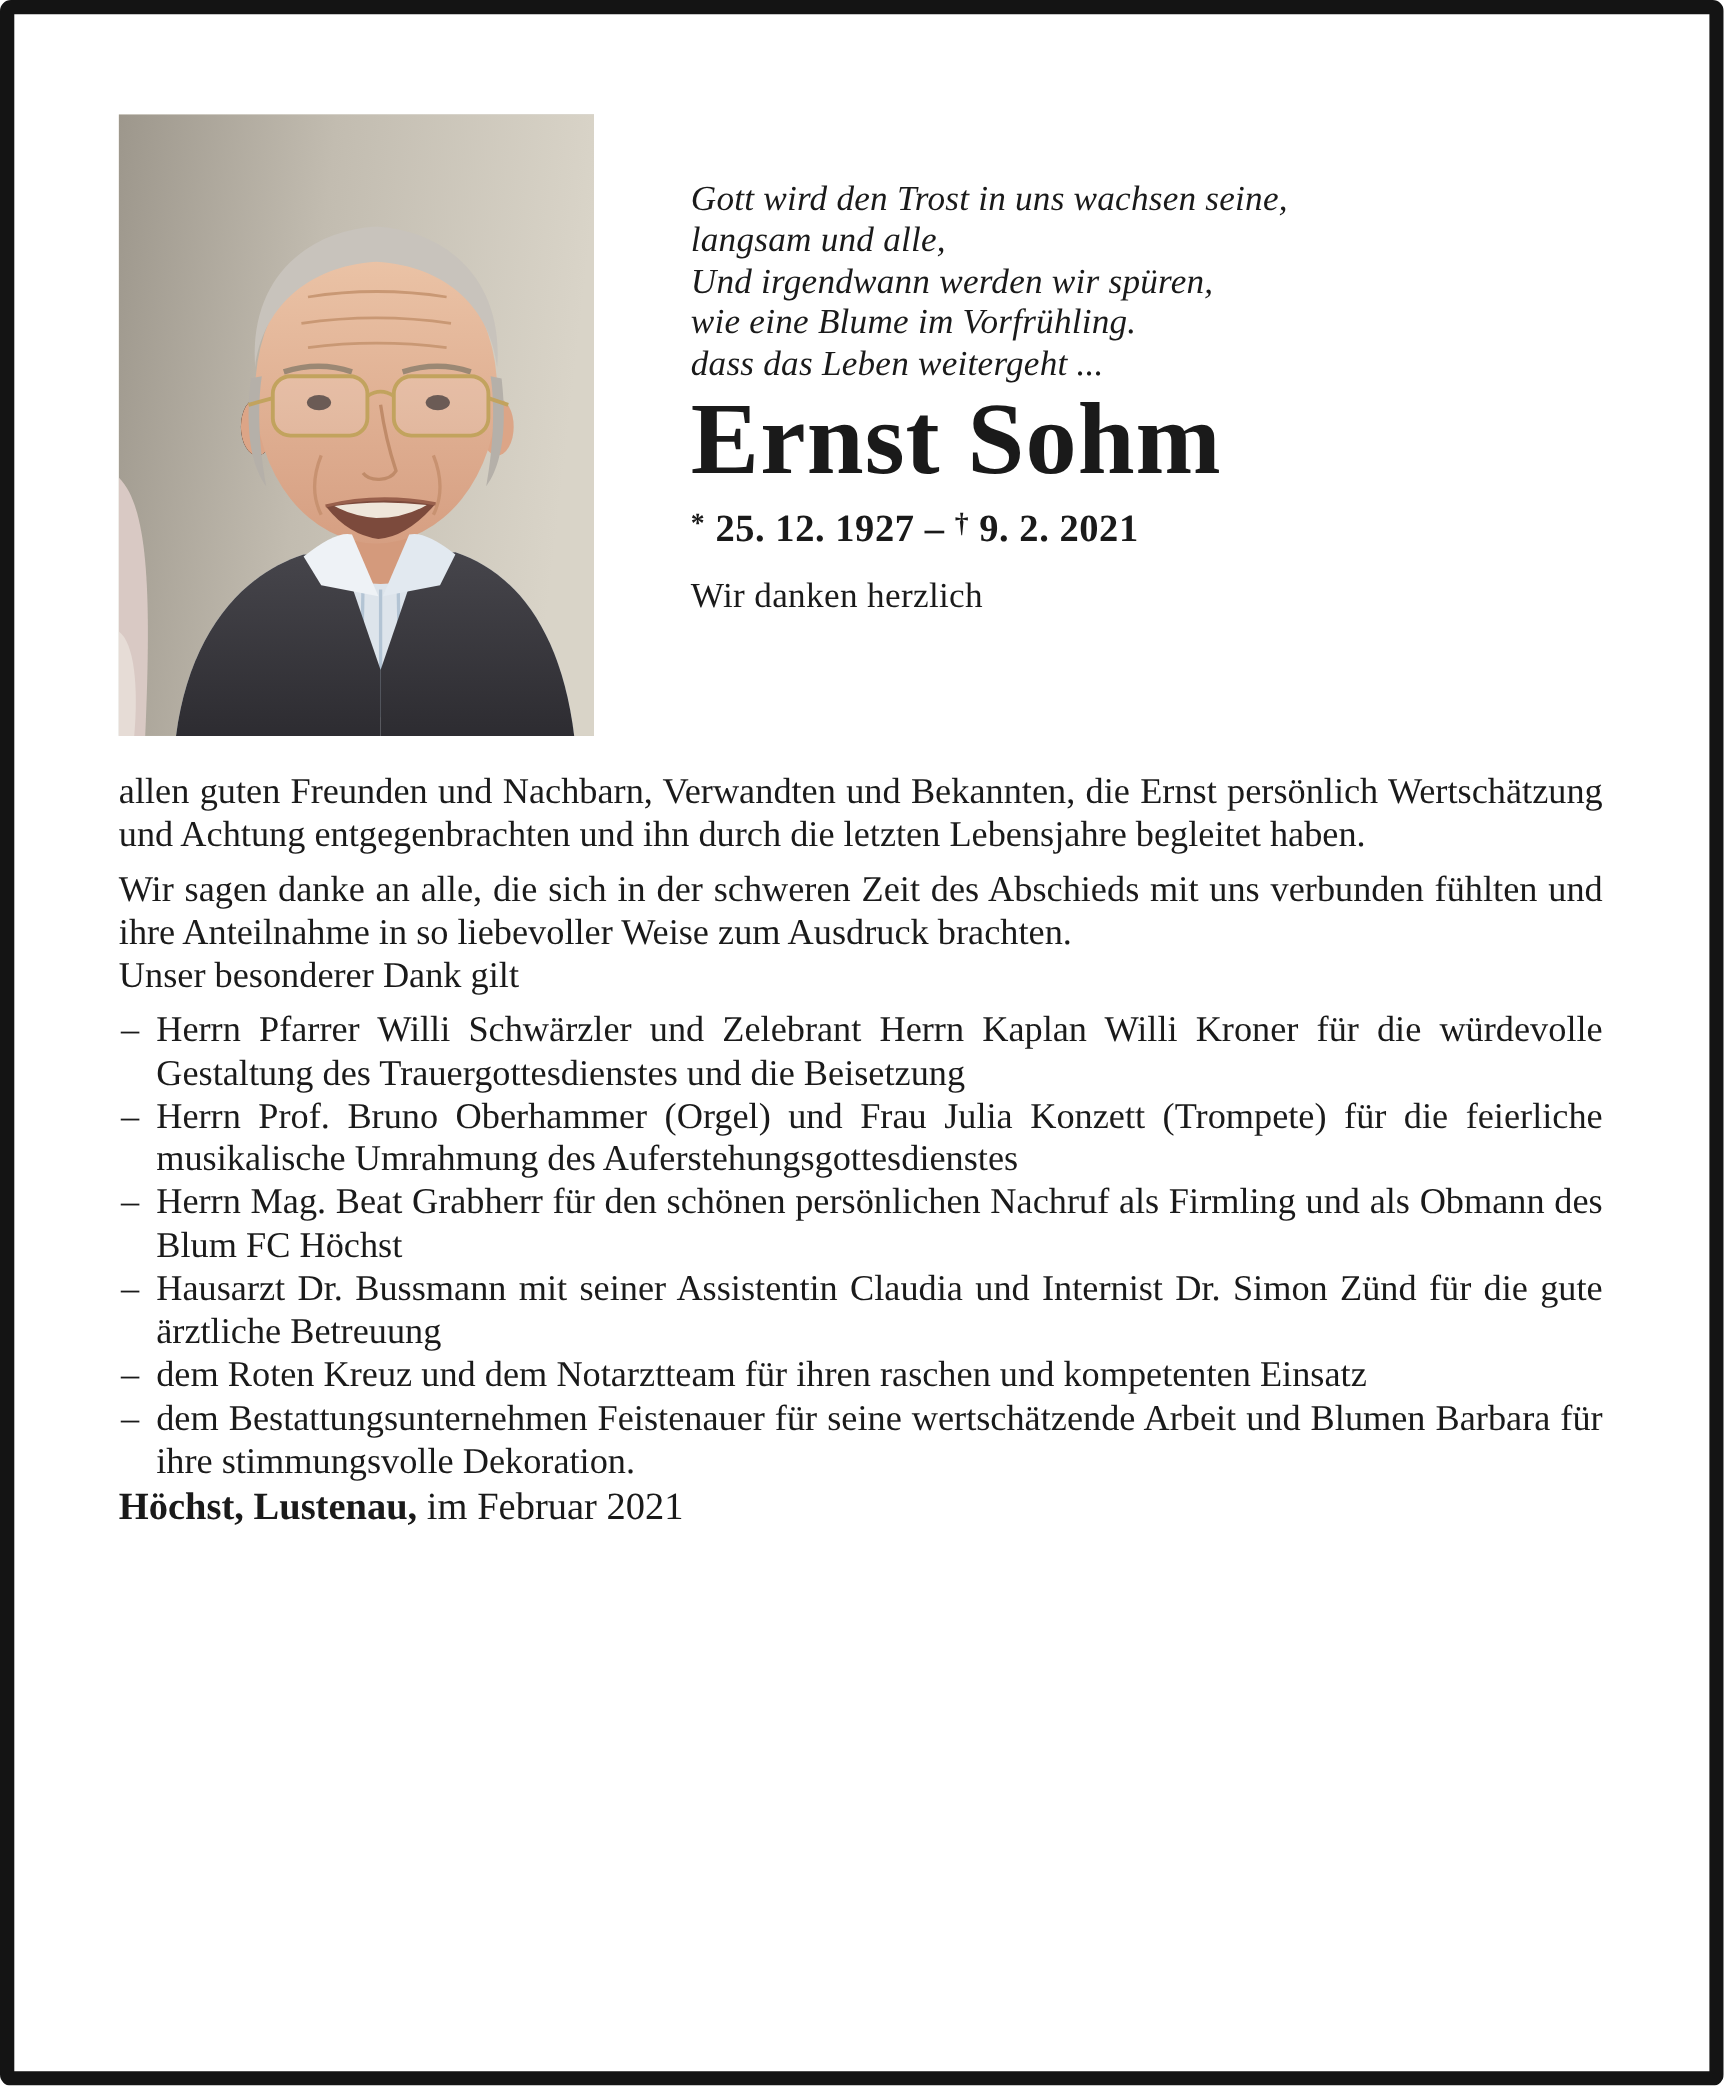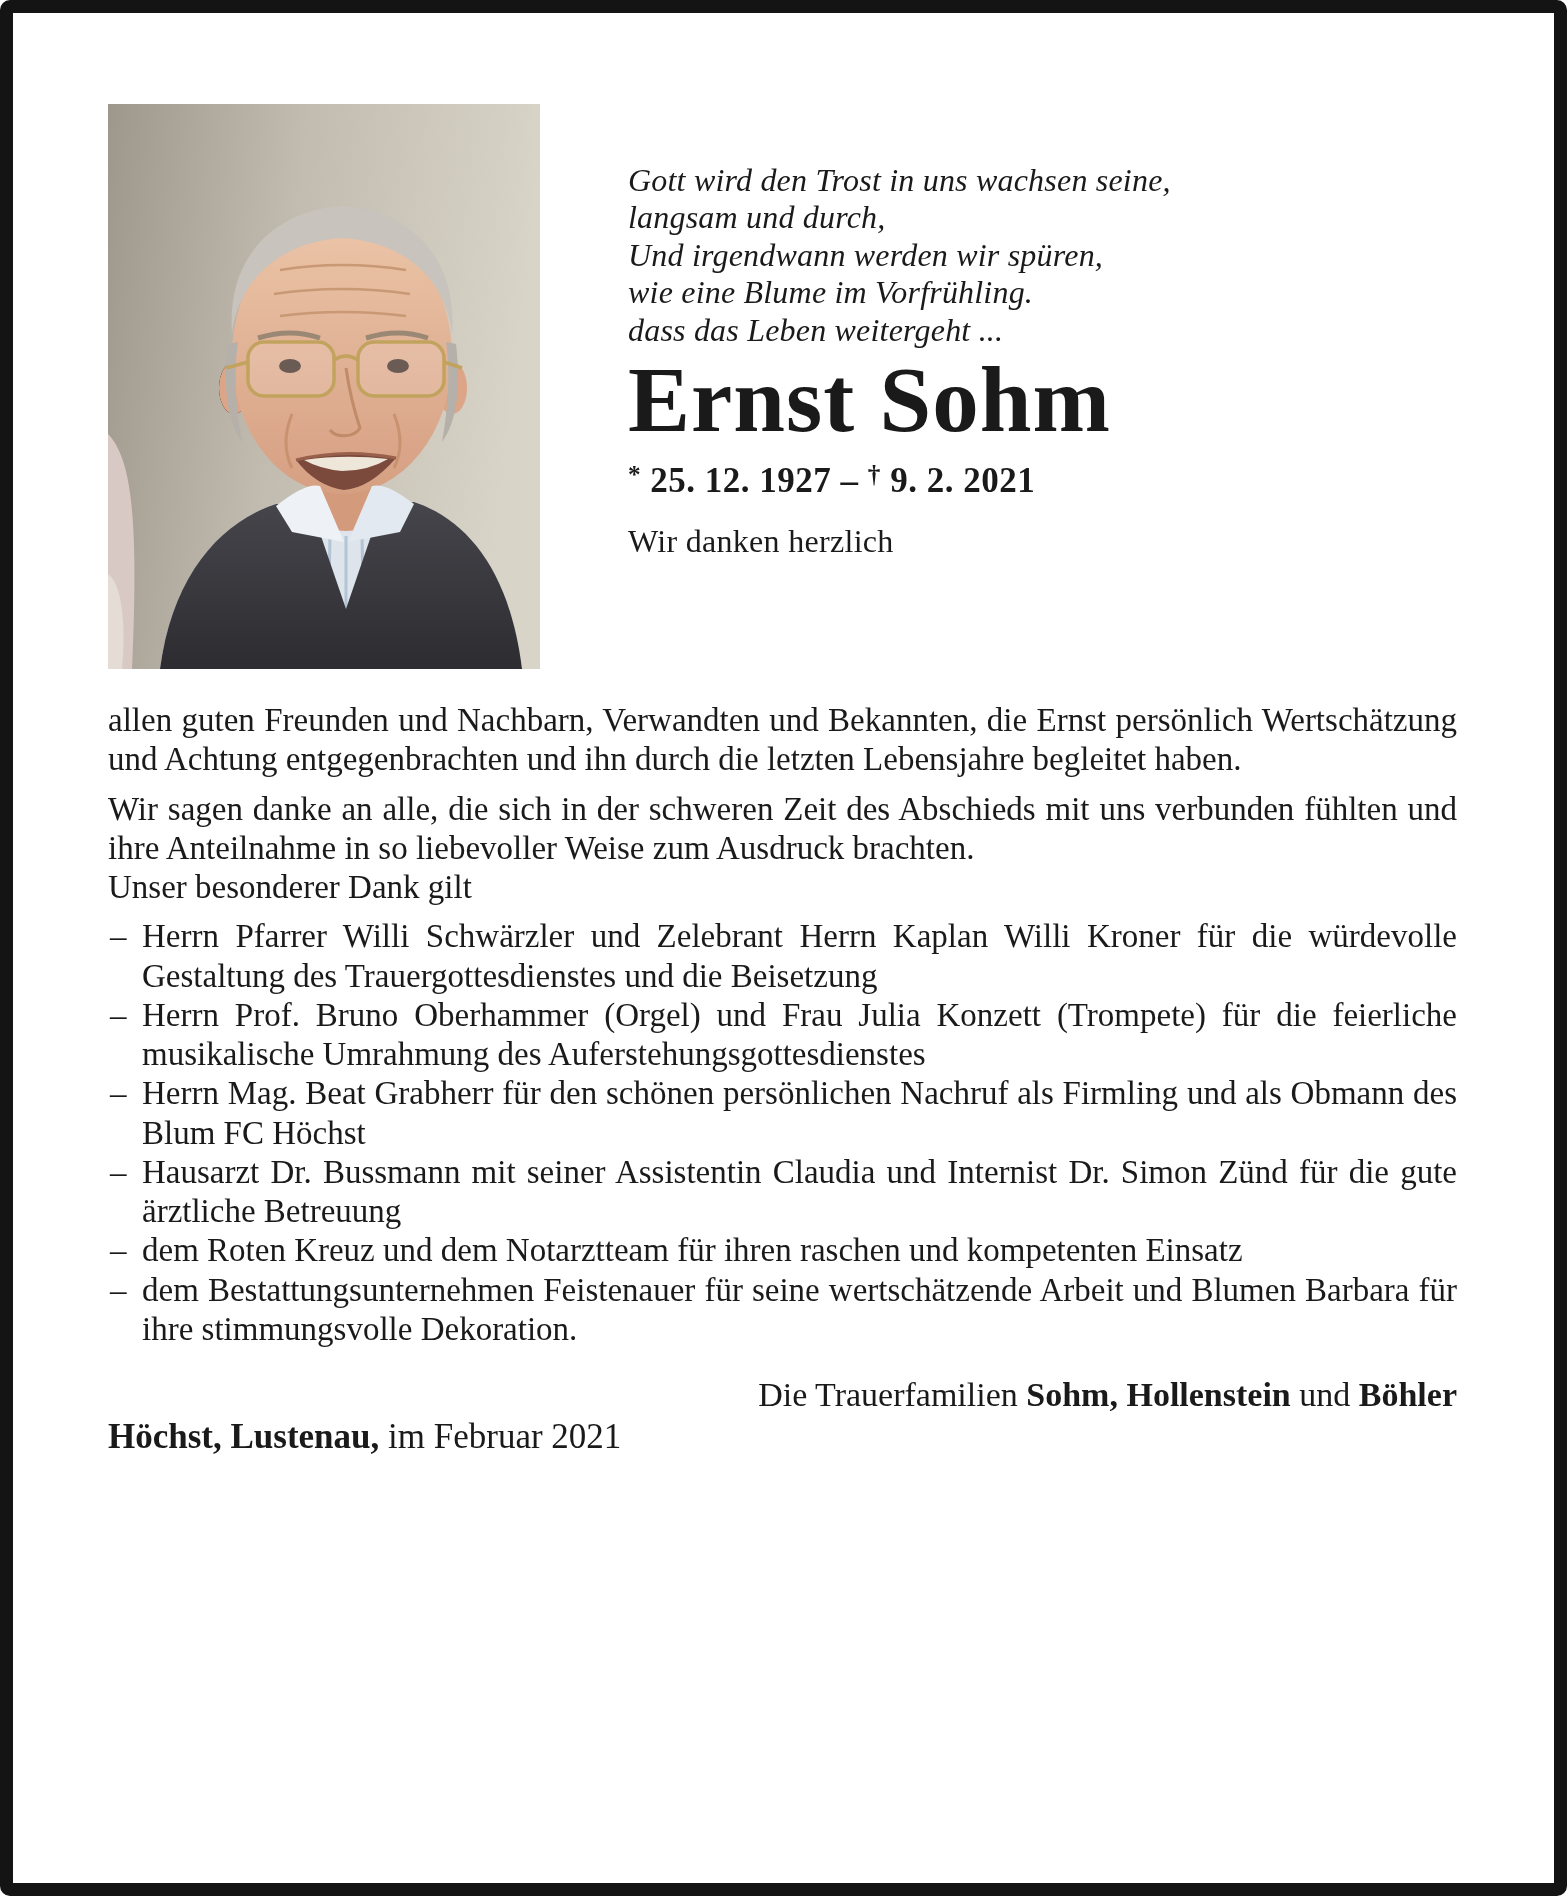--- a/index.html
+++ b/index.html
@@ -159,21 +159,21 @@
         <g>
           <path d="M168,402 Q198,378 212,382 L236,438 L184,428 Z" fill="#eef2f6"></path>
           <path d="M306,400 Q278,378 264,382 L240,438 L292,428 Z" fill="#e2e9f0"></path>
         </g>
       </svg>
     </div>
 
     <div class="right-col">
       <div class="poem">
         <div>Gott wird den Trost in uns wachsen seine,</div>
-        <div>langsam und durch,</div>
+        <div>langsam und alle,</div>
         <div>Und irgendwann werden wir spüren,</div>
         <div>wie eine Blume im Vorfrühling.</div>
         <div>dass das Leben weitergeht ...</div>
       </div>
       <h1 class="name">Ernst Sohm</h1>
       <div class="dates">
         <span class="sym">*</span>
         <span>25. 12. 1927</span>
         <span>–</span>
         <span class="sym">†</span>
@@ -209,18 +209,17 @@
       <li>
         <span class="dash">–</span>
         <span>dem Roten Kreuz und dem Notarztteam für ihren raschen und kompetenten Einsatz</span>
       </li>
       <li>
         <span class="dash">–</span>
         <span>dem Bestattungsunternehmen Feistenauer für seine wertschätzende Arbeit und Blumen Barbara für ihre stimmungsvolle Dekoration.</span>
       </li>
     </ul>
 
-    <p class="closing"><span>Die Trauerfamilien </span><strong>Sohm, Hollenstein</strong><span> und </span><strong>Böhler</strong></p>
 
     <p class="footer"><strong>Höchst, Lustenau,</strong><span> im Februar 2021</span></p>
   </div>
 
 </div>
 
 </body></html>

